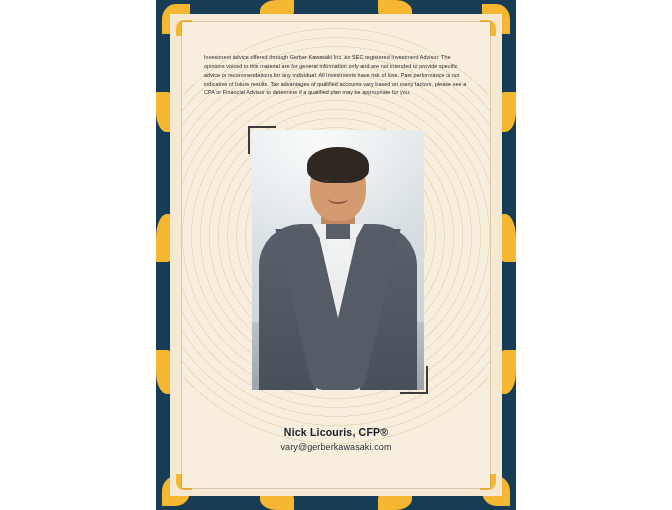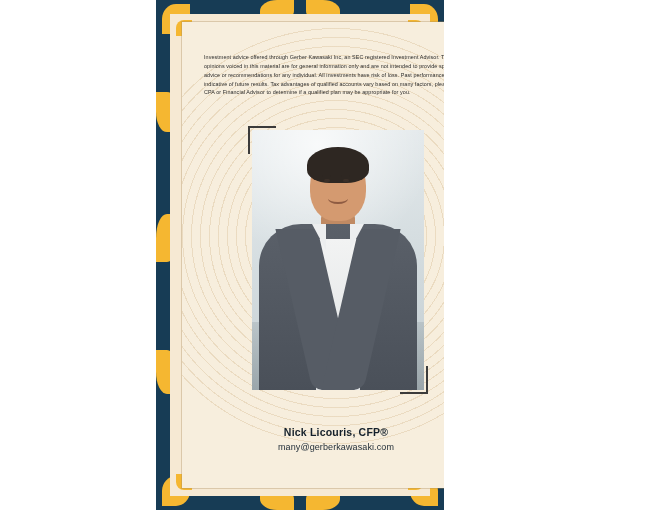--- a/index.html
+++ b/index.html
@@ -19,21 +19,21 @@
     width: 672px;
     height: 510px;
     background: #ffffff;
   }
 
   
   #flyer {
     position: absolute;
     left: 156px;
     top: 0px;
-    width: 288px;
+    width: 360px;
     height: 510px;
     background: #f6ead6;
     overflow: hidden;
   }
 
   
   .navy-frame {
     position: absolute;
     inset: 0;
     background: #173c55;
@@ -287,18 +287,18 @@
           <div class="brow l"></div>
           <div class="brow r"></div>
           <div class="eye l"></div>
           <div class="eye r"></div>
           <div class="smile"></div>
         </div>
       </div>
 
       <div class="sig">
         <div class="sig-name">Nick Licouris, CFP®</div>
-        <div class="sig-email">many@gerberkawasaki.com</div>
+        <div class="sig-email">vary@gerberkawasaki.com</div>
       </div>
 
     </div>
   </div>
 </div>
 
 </body></html>

